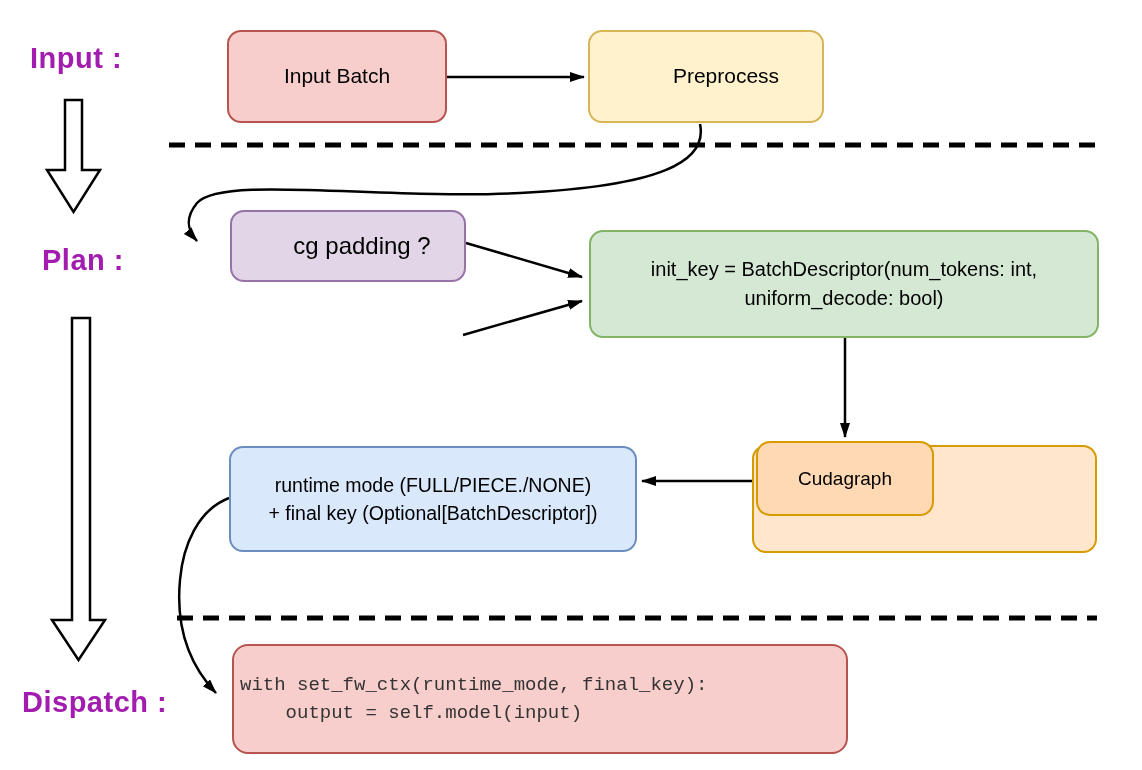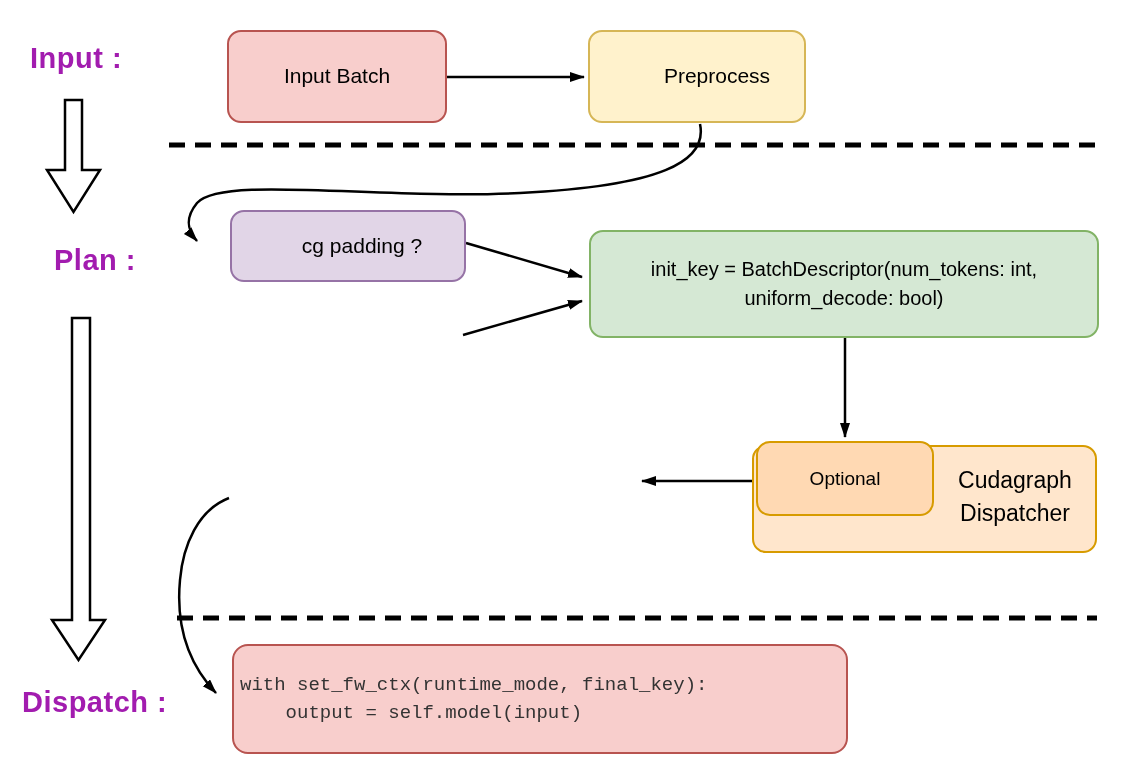--- a/index.html
+++ b/index.html
@@ -13,23 +13,23 @@
     position:absolute; font-weight:bold; font-size:29px; color:#a21caf;
     white-space:nowrap; letter-spacing:0.5px;
   }
   .node {
     position:absolute; box-sizing:border-box; border-radius:14px;
     display:flex; flex-direction:column; align-items:center; justify-content:center;
     text-align:center; color:#000; line-height:1.45;
   }
   .node-input-batch   { left:227px; top:30px;  width:220px; height:93px; font-size:21px;
                         background:var(--red-fill); border:2px solid var(--red-stroke); }
-  .node-preprocess    { left:588px; top:30px;  width:218px; height:93px; font-size:21px;
+  .node-preprocess    { left:588px; top:30px;  width:236px; height:93px; font-size:21px;
                         background:var(--yellow-fill); border:2px solid var(--yellow-stroke);padding-left:40px; }
-  .node-cg-padding    { left:230px; top:210px; width:236px; height:72px; font-size:21px;
+  .node-cg-padding    { left:230px; top:210px; width:236px; height:72px; font-size:24px;
                         background:var(--purple-fill); border:2px solid var(--purple-stroke);padding-left:28px; }
   .node-uniform-decode{ left:230px; top:298px; width:236px; height:72px; font-size:21px;
                         background:var(--purple-fill); border:2px solid var(--purple-stroke); }
   .node-init-key      { left:589px; top:230px; width:510px; height:108px; font-size:20px;
                         background:var(--green-fill); border:2px solid var(--green-stroke);align-items:center; }
   .node-runtime       { left:229px; top:446px; width:408px; height:106px; font-size:19.5px;
                         background:var(--blue-fill); border:2px solid var(--blue-stroke); }
   .node-cudagraph     { left:752px; top:445px; width:345px; height:108px;
                         background:var(--orange-fill); border:2px solid var(--orange-stroke); }
   .node-dispatch      { left:756px; top:441px; width:178px; height:75px; font-size:19px;
@@ -67,21 +67,21 @@
     <line x1="466" y1="243" x2="582" y2="277" stroke="#000" stroke-width="2.5" marker-end="url(#ah)"></line>
     <line x1="463" y1="335" x2="582" y2="301" stroke="#000" stroke-width="2.5" marker-end="url(#ah)"></line>
     <line x1="845" y1="338" x2="845" y2="437" stroke="#000" stroke-width="2.5" marker-end="url(#ah)"></line>
     <line x1="756" y1="481" x2="642" y2="481" stroke="#000" stroke-width="2.5" marker-end="url(#ah)"></line>
 
     <path d="M 700,124 C 708,162 660,186 520,193 C 380,200 222,175 197,203 C 184,219 188,231 197,241" fill="none" stroke="#000" stroke-width="2.5" marker-end="url(#ah)"></path>
     <path d="M 229,498 C 198,510 183,545 180,580 C 177,612 181,656 216,693" fill="none" stroke="#000" stroke-width="2.5" marker-end="url(#ah)"></path>
   </svg>
 
   <div class="section-label" style="left:30px; top:42px;">Input :</div>
-  <div class="section-label" style="left:54px; top:244px;">Plan :</div>
+  <div class="section-label" style="left:42px; top:244px;">Plan :</div>
   <div class="section-label" style="left:22px; top:686px;">Dispatch :</div>
 
   <div class="node node-input-batch">
     <span>Input Batch</span>
   </div>
 
   <div class="node node-preprocess">
     <span>Preprocess</span>
   </div>
 
@@ -90,23 +90,26 @@
   </div>
 
 
   <div class="node node-init-key">
     <span>init_key = BatchDescriptor(num_tokens: int,</span>
     <span>uniform_decode: bool)</span>
   </div>
 
   <div class="node node-cudagraph"></div>
   <div class="node node-dispatch">
-    <span>Optional</span>
+    <span>Cudagraph</span>
   </div>
-  <div class="cudagraph-label">Cudagraph Dispatcher</div>
 
+  <div class="node node-runtime">
+    <span>runtime mode (FULL/PIECE./NONE)</span>
+    <span>+ final key (Optional[BatchDescriptor])</span>
+  </div>
 
   <div class="node node-exec">
     <span class="code-line">with set_fw_ctx(runtime_mode, final_key):</span>
     <span class="code-line">    output = self.model(input)</span>
   </div>
 
 </div>
 
 </body></html>

